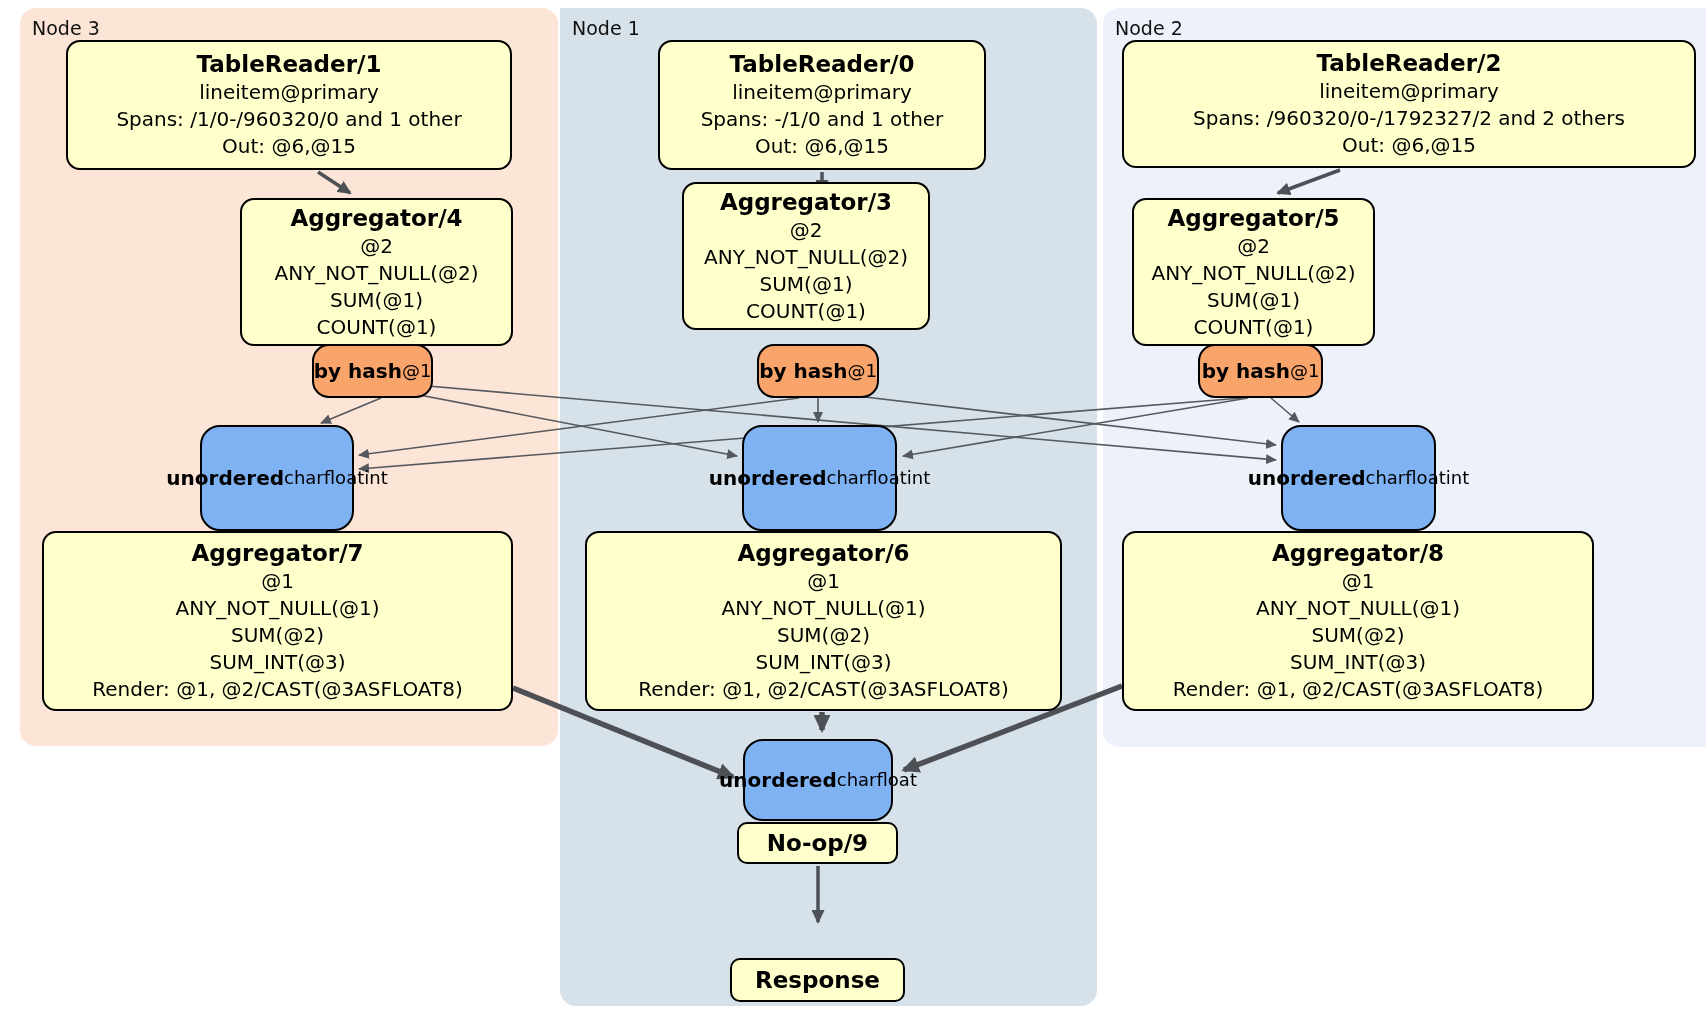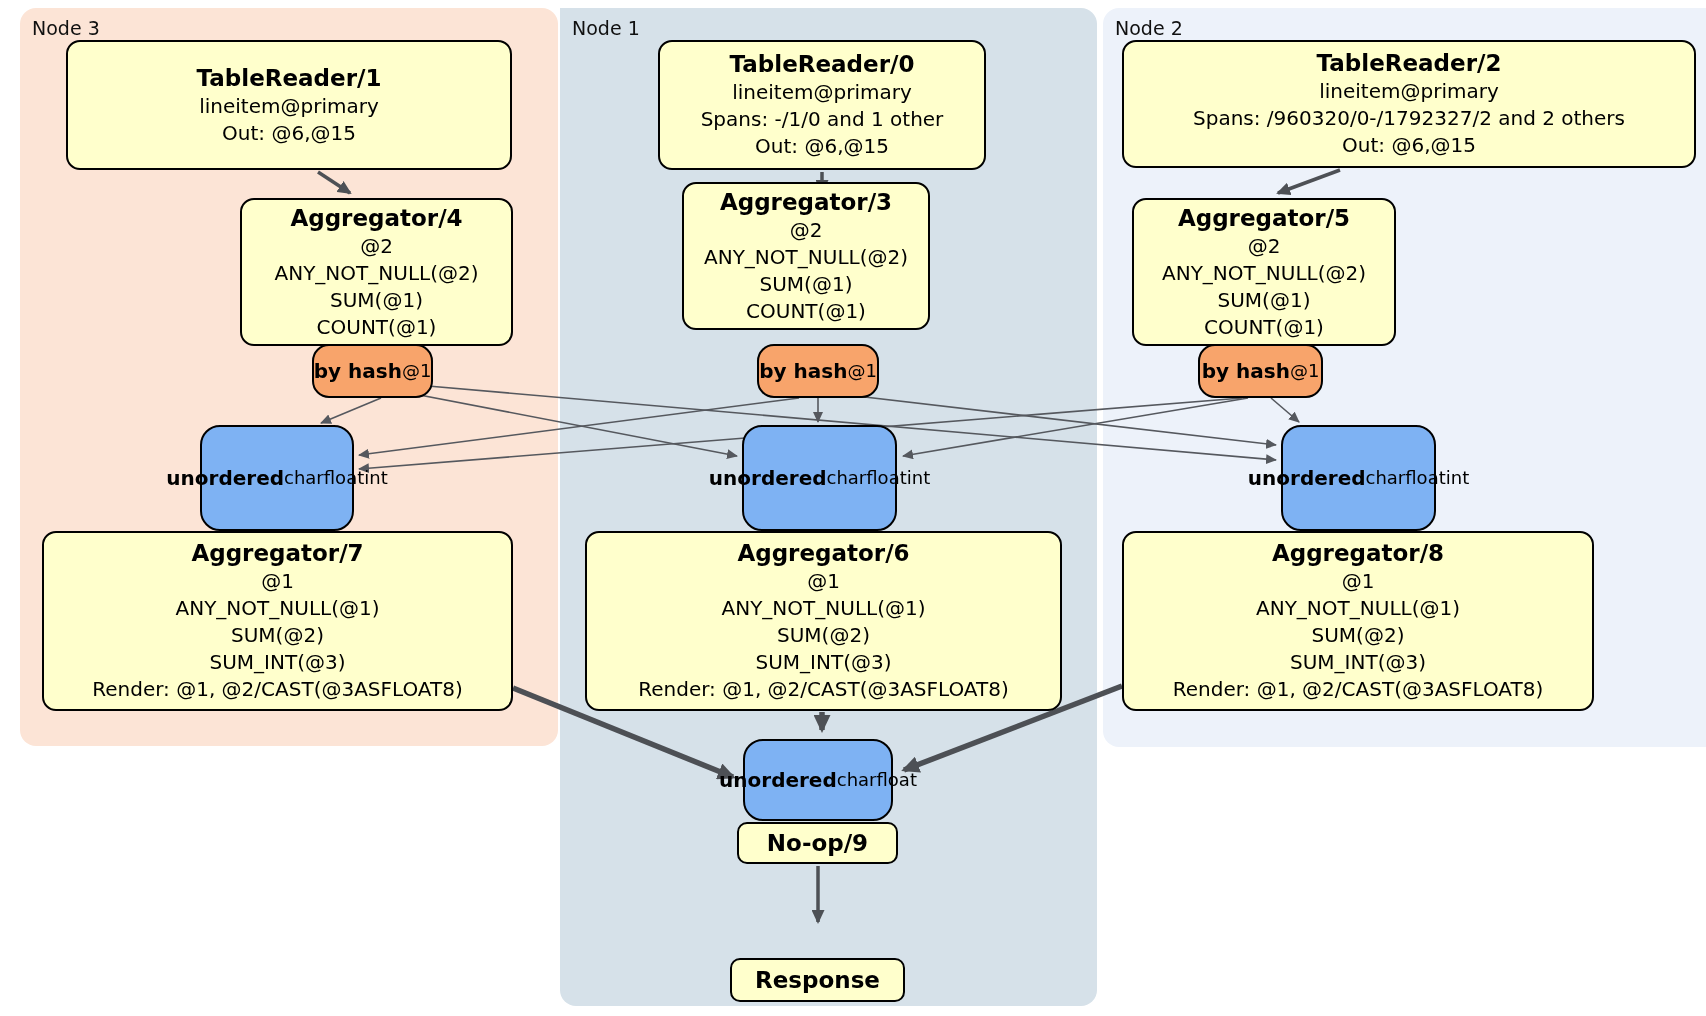--- a/index.html
+++ b/index.html
@@ -103,20 +103,21 @@
     <line class="edge-thick" x1="513" y1="688" x2="733" y2="777" marker-end="url(#ah-thick)"></line>
     <line class="edge-thick" x1="822" y1="712" x2="822" y2="730" marker-end="url(#ah-thick)"></line>
     <line class="edge-thick" x1="1122" y1="686" x2="904" y2="770" marker-end="url(#ah-thick)"></line>
 
     <line class="edge-mid" x1="818" y1="866" x2="818" y2="922" marker-end="url(#ah-mid)"></line>
   </svg>
 
   <div class="pbox" style="left:66px;top:40px;width:446px;height:130px;">
     <div class="title">TableReader/1</div>
     <div class="line">lineitem@primary</div>
+    <div class="line">Spans: /1/0-/960320/0 and 1 other</div>
     <div class="line">Out: @6,@15</div>
   </div>
   <div class="pbox" style="left:240px;top:198px;width:273px;height:148px;justify-content:center;">
     <div class="title">Aggregator/4</div>
     <div class="line">@2</div>
     <div class="line">ANY_NOT_NULL(@2)</div>
     <div class="line">SUM(@1)</div>
     <div class="line">COUNT(@1)</div>
   </div>
   <div class="router" style="left:312px;top:344px;width:121px;height:54px;">
@@ -180,21 +181,21 @@
   <div class="pbox" style="left:730px;top:930px;width:175px;height:44px;border-radius:10px;margin-top:28px;">
     <div class="title">Response</div>
   </div>
 
   <div class="pbox" style="left:1122px;top:40px;width:574px;height:128px;">
     <div class="title">TableReader/2</div>
     <div class="line">lineitem@primary</div>
     <div class="line">Spans: /960320/0-/1792327/2 and 2 others</div>
     <div class="line">Out: @6,@15</div>
   </div>
-  <div class="pbox" style="left:1132px;top:198px;width:264px;height:148px;padding:4px 2px;">
+  <div class="pbox" style="left:1132px;top:198px;width:243px;height:148px;padding:4px 2px;">
     <div class="title">Aggregator/5</div>
     <div class="line">@2</div>
     <div class="line">ANY_NOT_NULL(@2)</div>
     <div class="line">SUM(@1)</div>
     <div class="line">COUNT(@1)</div>
   </div>
   <div class="router" style="left:1198px;top:344px;width:125px;height:54px;">
     <div class="title">by hash</div>
     <div class="line">@1</div>
   </div>

